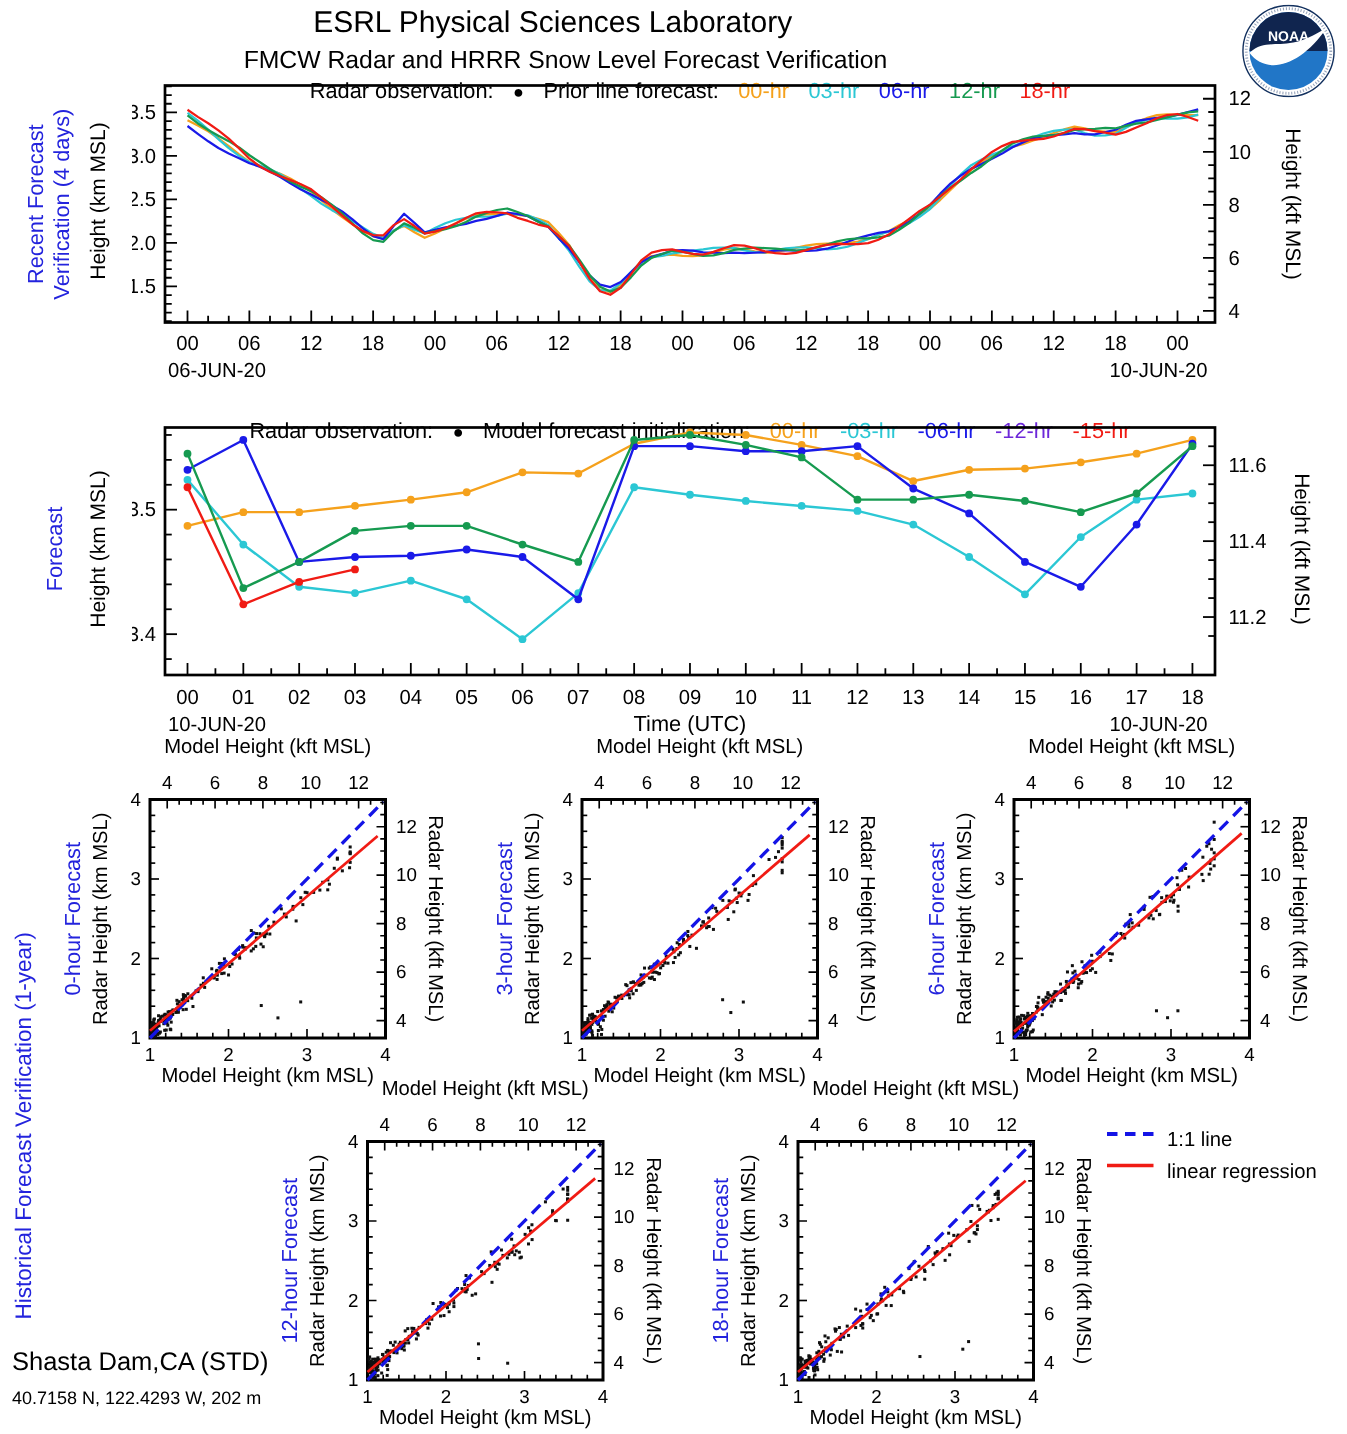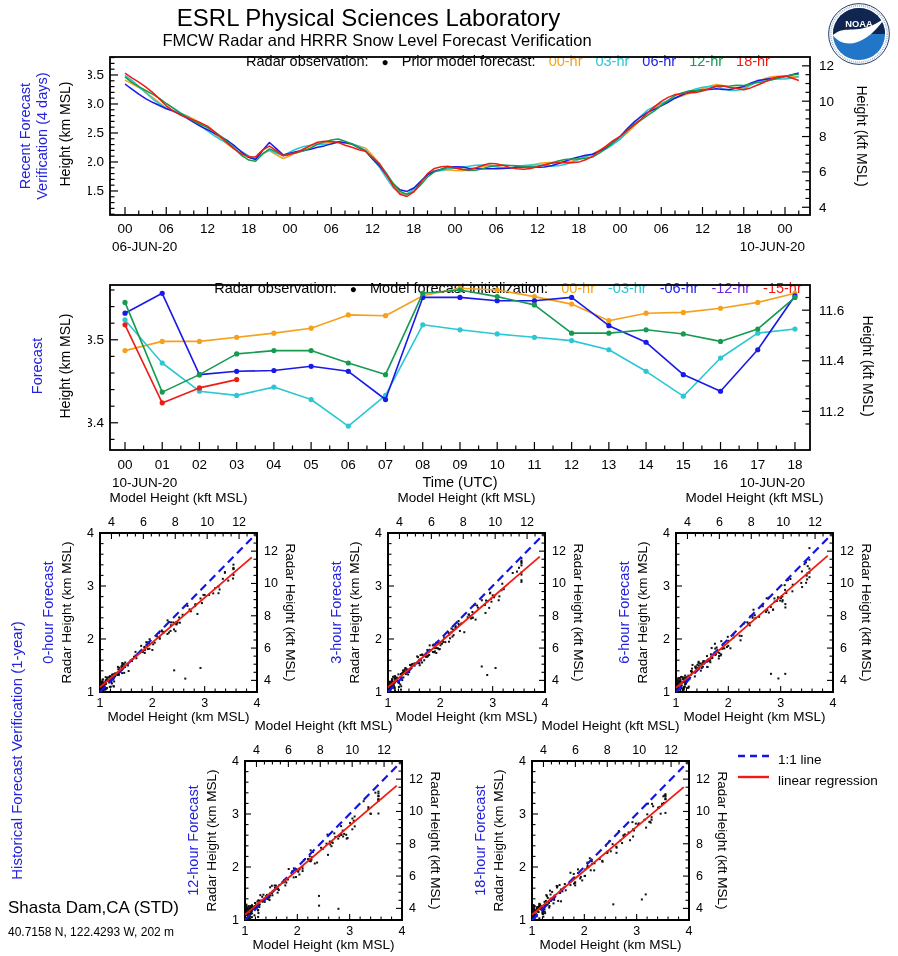--- a/index.html
+++ b/index.html
@@ -1,24 +1,24 @@
 <!DOCTYPE html>
 <html><head>
 <meta charset="utf-8">
 <style>
   html,body{margin:0;padding:0;background:#fff;font-family:"Liberation Sans",sans-serif;}
   .page{position:relative;width:898px;height:956px;background:#fff;overflow:hidden;}
   .abs{position:absolute;}
-  .ttl{width:737px;text-align:center;font-size:24px;color:#000;}
+  .ttl{width:737px;text-align:center;font-size:20px;color:#000;}
   .sub{width:754px;text-align:center;font-size:16.5px;color:#000;}
   .vlab{position:absolute;transform:rotate(-90deg);text-align:center;white-space:nowrap;}
   .vlab2{position:absolute;transform:rotate(-90deg);text-align:center;line-height:1.18;}
   .vlabR{position:absolute;transform:rotate(90deg);text-align:center;white-space:nowrap;}
   .blue{color:#2323DD;}
-  .legendrow{position:absolute;display:flex;gap:13px;align-items:baseline;justify-content:center;font-size:14.5px;color:#000;white-space:nowrap;padding-left:48px;}
+  .legendrow{position:absolute;display:flex;gap:13px;align-items:baseline;justify-content:center;font-size:14.5px;color:#000;white-space:nowrap;}
   .legendrow .dot{font-size:12px;}
   .sclegend{position:absolute;font-size:13.5px;color:#000;}
   .sclegend .row{display:flex;align-items:flex-start;gap:7px;margin-bottom:6px;}
   svg text{font-family:"Liberation Sans",sans-serif;}
   .station1{font-size:17px;color:#000;text-align:right;}
   .station2{font-size:12px;color:#000;}
 </style>
 </head>
 <body>
 
@@ -39,21 +39,21 @@
   <div class="vlab2 blue" style="width:170px;left:-51px;top:119px;font-size:14.5px;">
     <span>Recent Forecast</span><br>
     <span>Verification (4 days)</span>
   </div>
   <div class="vlab" style="width:140px;left:-5px;top:126px;font-size:14px;">Height (km MSL)</div>
   <div class="vlabR" style="width:140px;left:792px;top:128px;font-size:14px;">Height (kft MSL)</div>
 
   <div class="legendrow" style="left:110px;top:53px;width:700px;">
     <span>Radar observation:</span>
     <span class="dot">●</span>
-    <span>Prior model forecast:</span>
+    <span>Prior line forecast:</span>
     <span style="color: rgb(245, 161, 28);">00-hr</span>
     <span style="color: rgb(43, 199, 212);">03-hr</span>
     <span style="color: rgb(26, 26, 232);">06-hr</span>
     <span style="color: rgb(22, 154, 80);">12-hr</span>
     <span style="color: rgb(240, 27, 20);">18-hr</span>
   </div>
   <svg id="chart1" class="abs" style="left:88px;top:50px;" width="810" height="215">
       <rect x="22" y="7" width="700" height="158" fill="none" stroke="#000" stroke-width="1.8"></rect>
       <line x1="37" y1="165" x2="37" y2="157" stroke="#000" stroke-width="1.2"></line>
       <text x="37" y="183" text-anchor="middle" font-size="13.5" fill="#000">00</text>

